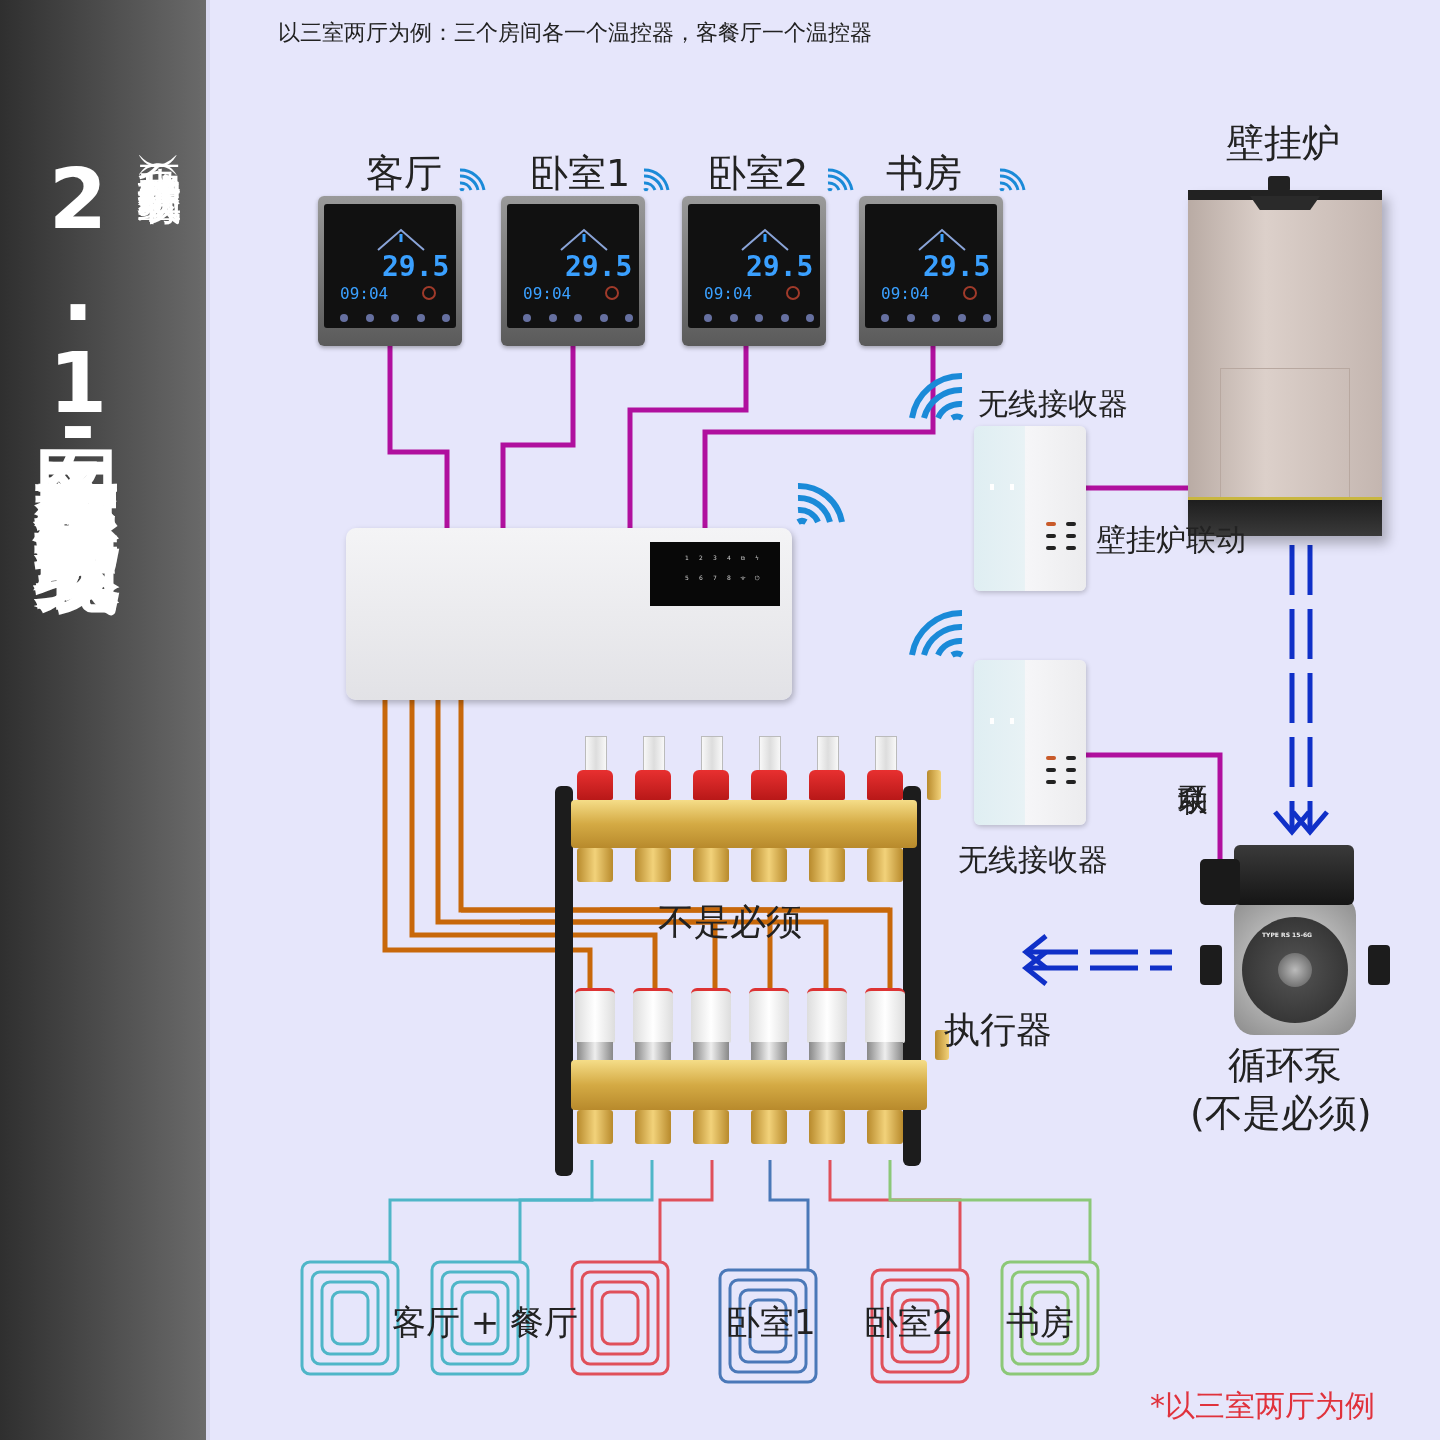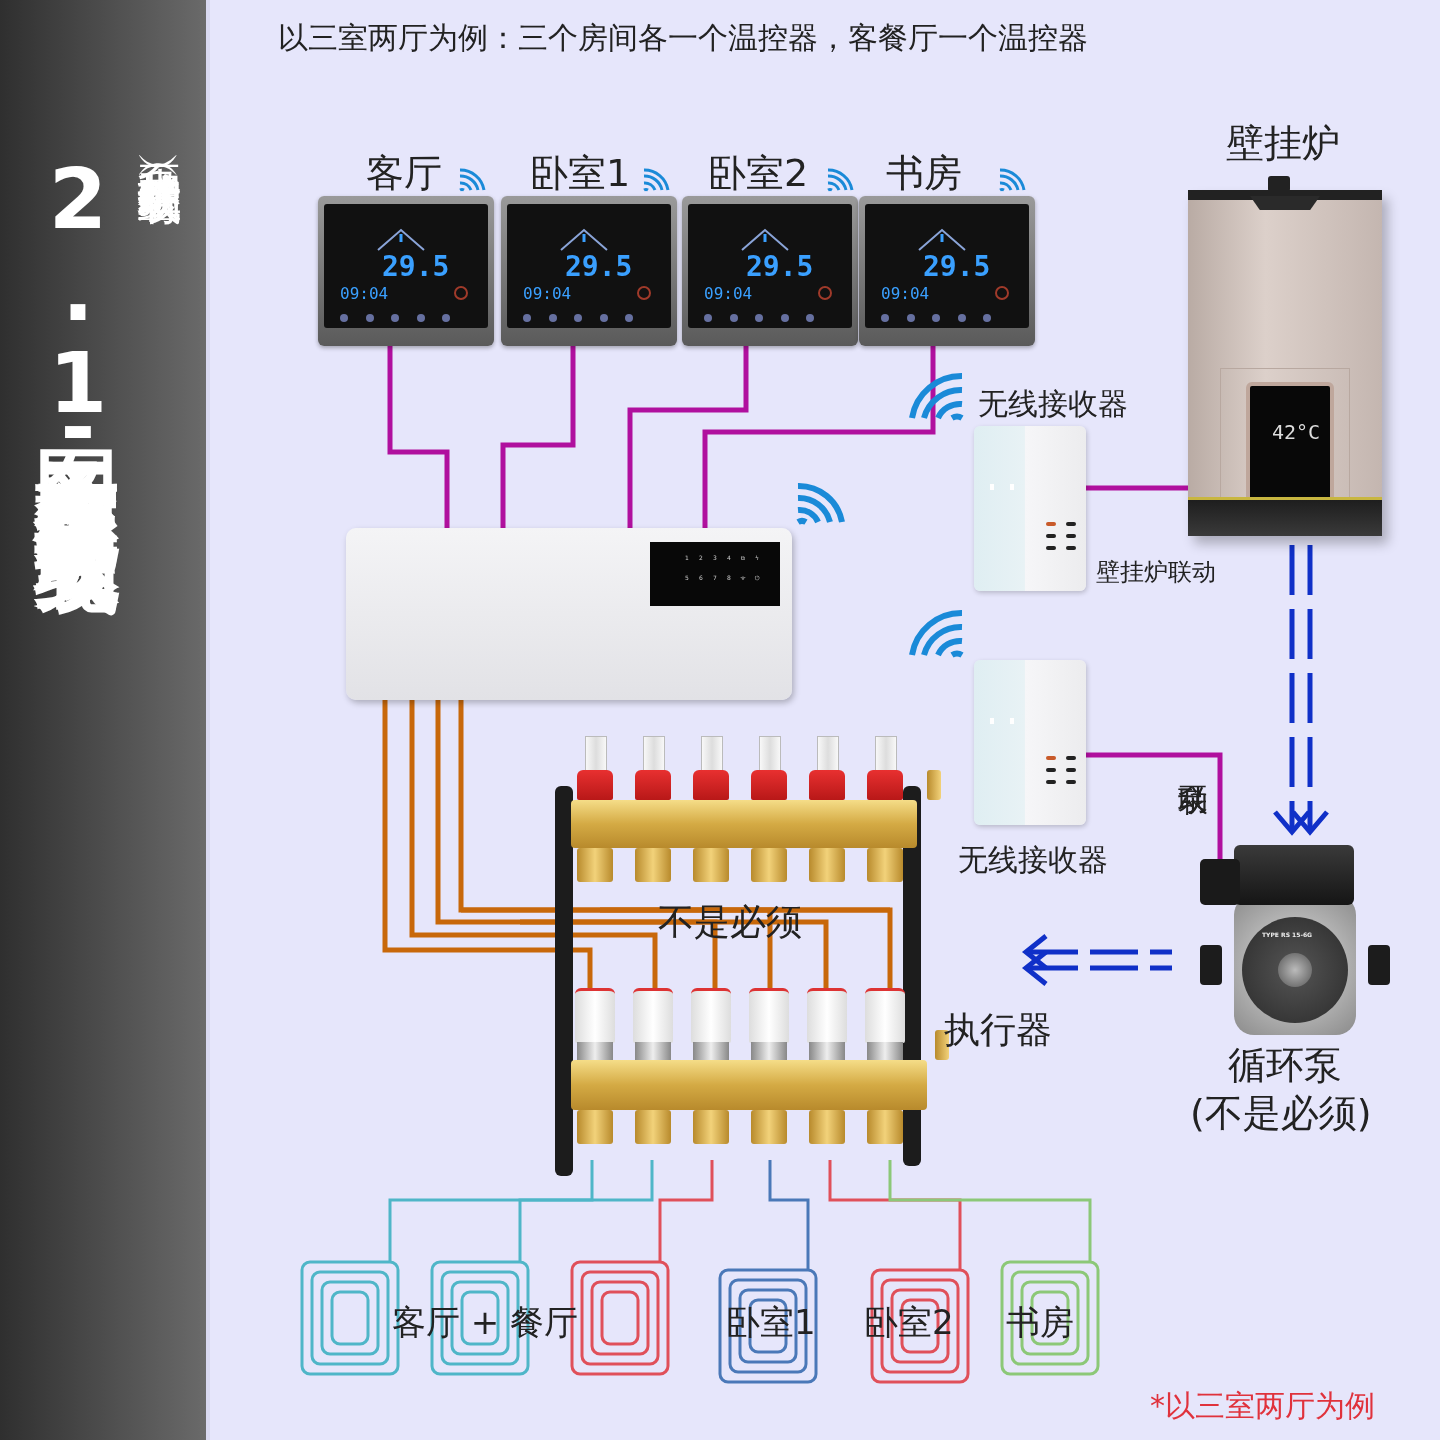--- a/index.html
+++ b/index.html
@@ -9,24 +9,24 @@
           background: linear-gradient(to right, #2f2f2f, #6a6a6a); }
   .side-edge { position:absolute; left:206px; top:0; width:4px; height:1440px; background:#d8d8f0; }
   .vtitle { position: absolute; left: 28px; top: 150px; width: 100px;
             writing-mode: vertical-rl; text-orientation: upright;
             font-size: 84px; font-weight: bold; color: #fff; letter-spacing: -6px; line-height: 100px; }
   .vsub { position: absolute; left: 128px; top: 150px; width: 60px;
           writing-mode: vertical-rl; text-orientation: upright;
           font-size: 44px; color: #fff; letter-spacing: -2px; line-height: 56px; }
   .label { position: absolute; font-size: 34px; color: #222; white-space: nowrap; }
   .label-lg { font-size: 38px; }
-  .top-caption { position:absolute; left: 278px; top: 18px; font-size: 30px; color: #222; white-space: nowrap; }
+  .top-caption { position:absolute; left: 278px; top: 18px; font-size: 22px; color: #222; white-space: nowrap; }
   svg.lines { position: absolute; left: 0; top: 0; }
   
-  .thermo { position: absolute; width: 176px; height: 150px; border-radius: 6px;
+  .thermo { position: absolute; width: 144px; height: 150px; border-radius: 6px;
             background: linear-gradient(#9a9a9a, #5a5a5a); box-shadow: 0 2px 4px rgba(0,0,0,.3); }
   .thermo .screen { position: absolute; left: 6px; top: 8px; right: 6px; bottom: 18px;
                     background: #111; border-radius: 3px; }
   .thermo .temp { position: absolute; left: 58px; top: 46px; color: #3aa0ff; font-family: "DejaVu Sans Mono", monospace; font-size: 28px; font-weight: bold; }
   .thermo .time { position: absolute; left: 16px; top: 80px; color: #3aa0ff; font-family: "DejaVu Sans Mono", monospace; font-size: 16px; }
   .thermo .house { position: absolute; left: 52px; top: 22px; width: 50px; height: 50px; }
   .thermo .btns { position: absolute; left: 16px; bottom: 6px; width: 110px; display:flex; justify-content: space-between; }
   .thermo .btns span { width: 8px; height: 8px; border-radius: 50%; background: #6670a0; }
   .thermo .power { position:absolute; right: 20px; top: 82px; width: 10px; height:10px; border-radius:50%; border:2px solid #a03a2a; }
   
@@ -297,38 +297,35 @@
       </div>
   </div>
 </div>
 
 <div class="label label-lg" style="left:1226px;top:118px">壁挂炉</div>
 <div class="boiler">
   <div class="knob"></div>
   <div class="topbar"></div>
   <div class="logo"></div>
   <div class="panel"></div>
-  <div class="disp">
-      <span>42°C</span>
-    </div>
   <div class="bottom"></div>
 </div>
 
 <div class="label" style="left:978px;top:384px;font-size:30px">无线接收器</div>
 <div class="receiver" style="left:974px;top:426px">
   <span class="dot" style="left:16px"></span>
   <span class="dot" style="left:36px"></span>
   <span class="vent" style="left:72px;top:96px;background:#c85a2a"></span>
   <span class="vent" style="left:72px;top:108px"></span>
   <span class="vent" style="left:72px;top:120px"></span>
   <span class="vent" style="left:92px;top:96px"></span>
   <span class="vent" style="left:92px;top:108px"></span>
   <span class="vent" style="left:92px;top:120px"></span>
 </div>
-<div class="label" style="left:1096px;top:556px;font-size:24px">壁挂炉联动</div>
+<div class="label" style="left:1096px;top:520px;font-size:30px">壁挂炉联动</div>
 
 <div class="receiver" style="left:974px;top:660px">
   <span class="dot" style="left:16px"></span>
   <span class="dot" style="left:36px"></span>
   <span class="vent" style="left:72px;top:96px;background:#c85a2a"></span>
   <span class="vent" style="left:72px;top:108px"></span>
   <span class="vent" style="left:72px;top:120px"></span>
   <span class="vent" style="left:92px;top:96px"></span>
   <span class="vent" style="left:92px;top:108px"></span>
   <span class="vent" style="left:92px;top:120px"></span>

